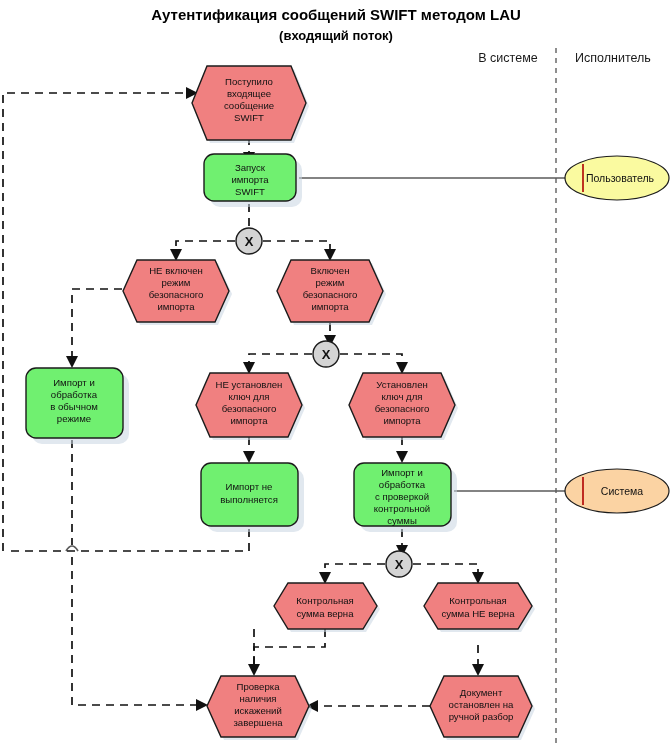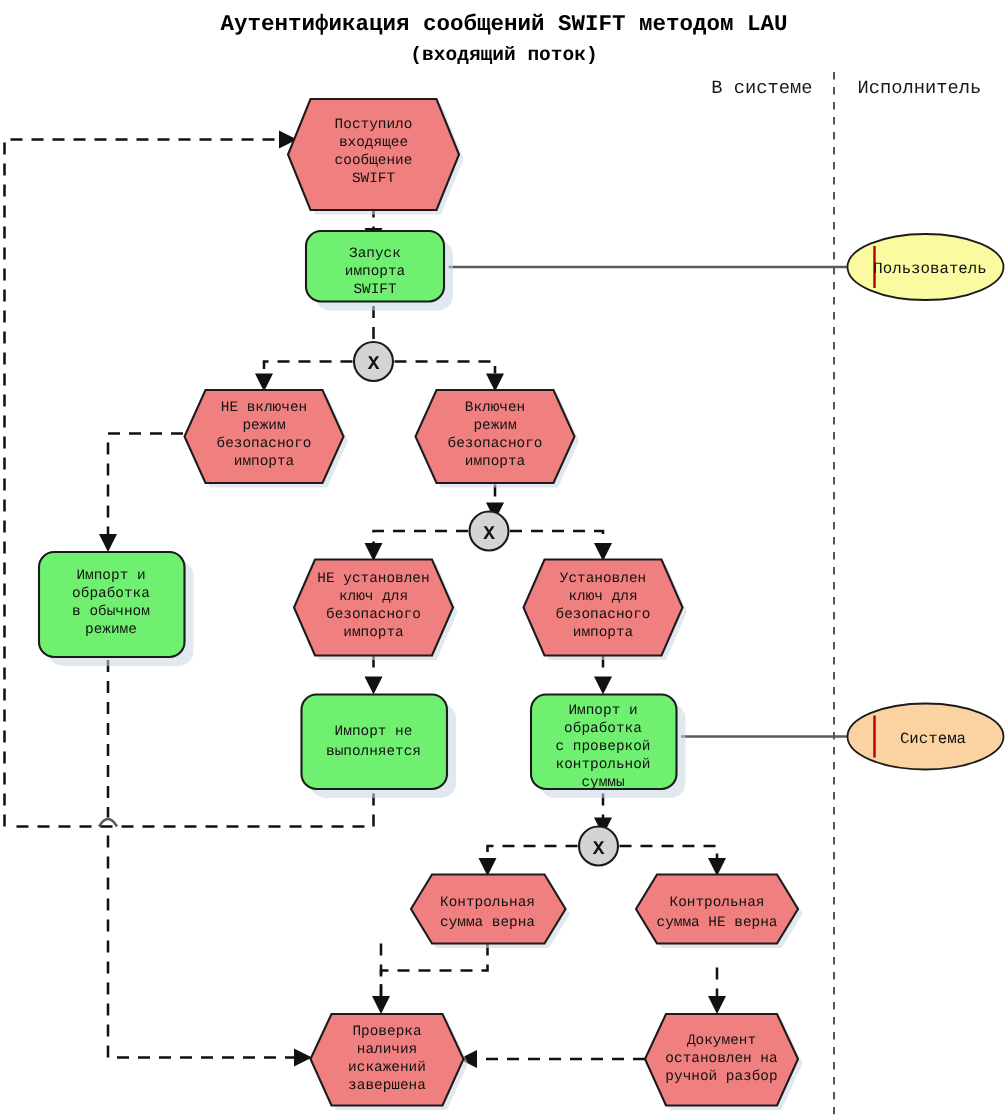--- a/index.html
+++ b/index.html
@@ -1,21 +1,21 @@
 <!DOCTYPE html>
 <html><head>
 <meta charset="utf-8">
 <style>
   html,body{margin:0;padding:0;background:#ffffff;}
   body{
     width:672px;height:743px;overflow:hidden;
     font-family:"Liberation Sans","DejaVu Sans",sans-serif;
     color:#000;
   }
-  #canvas{position:relative;width:672px;height:743px;font-family:Liberation Mono, monospace;}
+  #canvas{position:relative;width:672px;height:743px;}
   svg{position:absolute;top:0;left:0;}
   .ttl{font-weight:bold;font-size:15px;text-anchor:middle;fill:#000;}
   .sub{font-weight:bold;font-size:13px;text-anchor:middle;fill:#000;}
   .hdr{font-size:12.5px;text-anchor:middle;fill:#1a1a1a;}
   .nodetxt{font-size:9.6px;text-anchor:middle;fill:#111;}
   .rolxt{font-size:10.5px;text-anchor:middle;fill:#111;}
   .gwx{font-size:13px;font-weight:bold;text-anchor:middle;fill:#111;}
   .hex{fill:#f08080;stroke:#1b1b1b;stroke-width:1.4;}
   .grn{fill:#70f070;stroke:#1b1b1b;stroke-width:1.4;}
   .gw{fill:#d4d4d4;stroke:#1b1b1b;stroke-width:1.4;}

